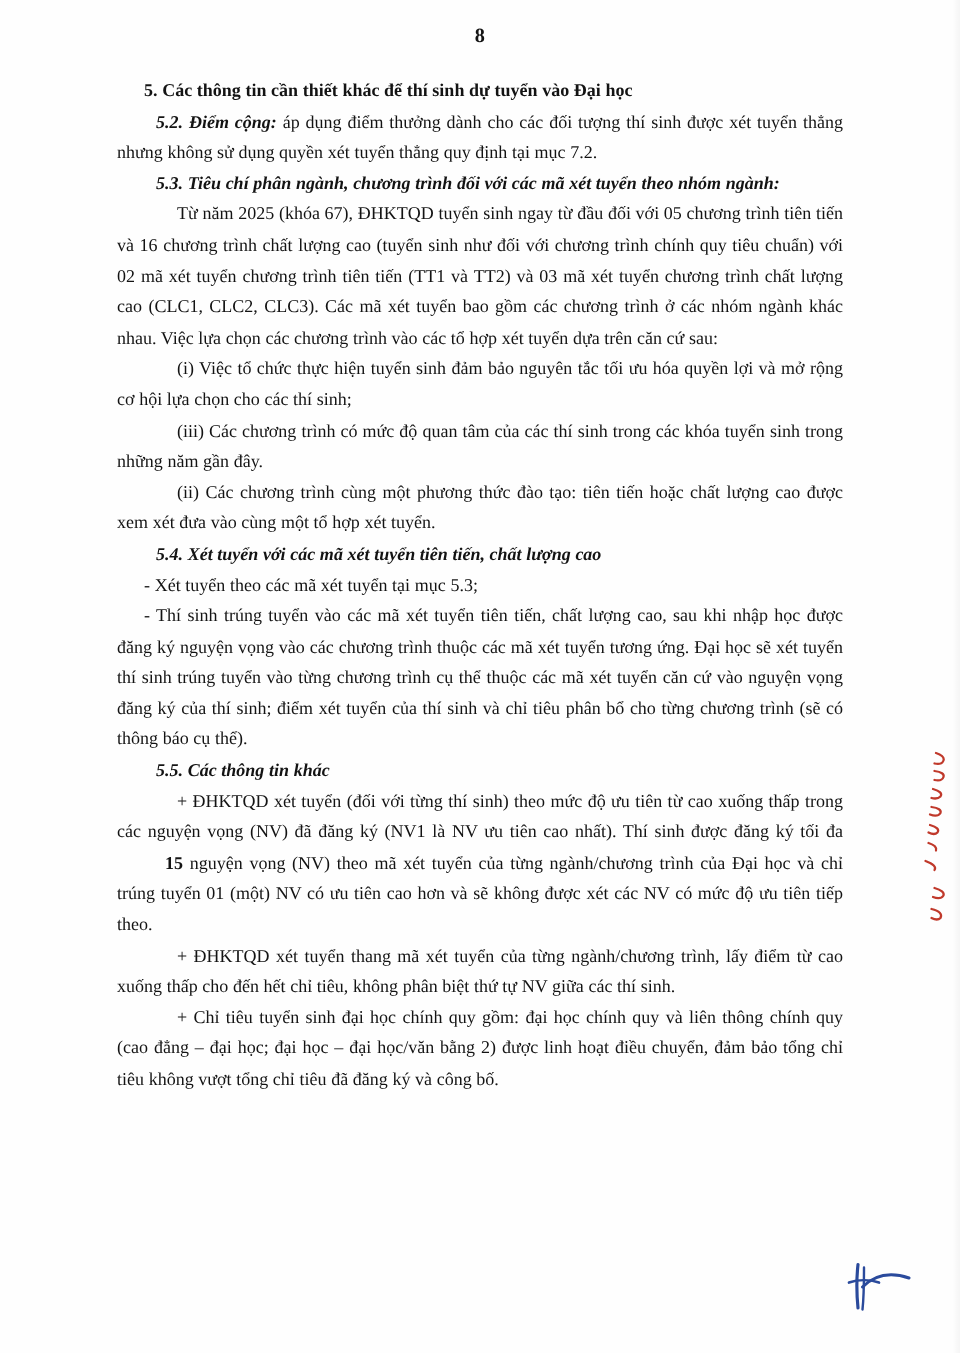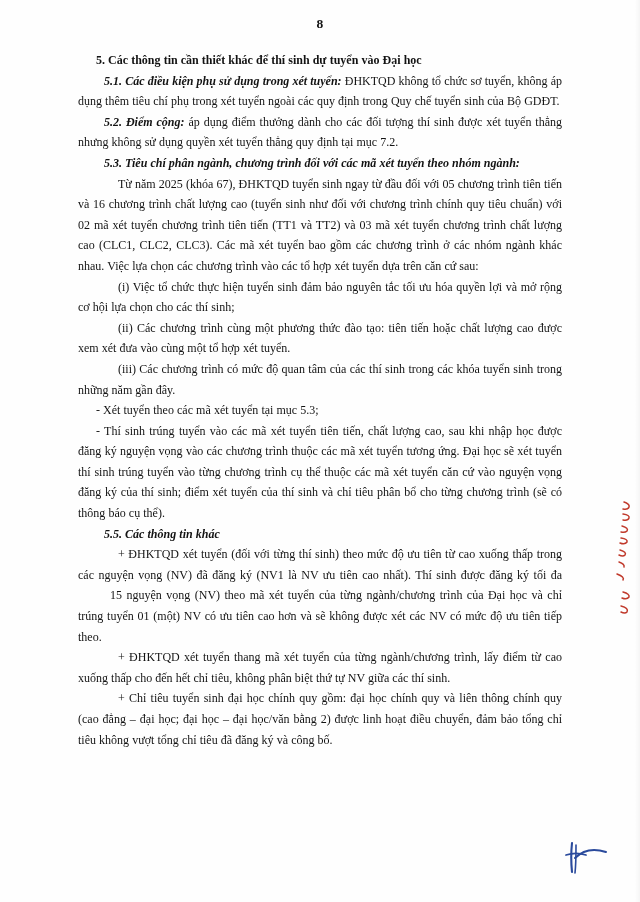--- a/index.html
+++ b/index.html
@@ -63,21 +63,21 @@
   }
 
   .hd {
     font-weight: 700;
   }
   .hd-it {
     font-weight: 700;
     font-style: italic;
   }
   .bold {
-    font-weight: 400;
+    font-weight: 700;
     margin-left: 32px;
   }
 
   
   .margin-annotation {
     position: absolute;
     right: 3px;
     top: 496px;
     width: 30px;
     height: 130px;
@@ -109,40 +109,40 @@
 <div class="page">
 
   <div class="page-number">8</div>
 
   <div class="content">
 
     <p class="para indent-sm">
       <span class="hd">5. Các thông tin cần thiết khác để thí sinh dự tuyển vào Đại học</span>
     </p>
 
-    <p class="para indent">
-      <span class="hd-it">5.1. Các điều kiện phụ sử dụng trong xét tuyển:</span><span> ĐHKTQD không tổ chức sơ tuyển, không áp dụng thêm tiêu chí phụ trong xét tuyển ngoài các quy định trong Quy chế tuyển sinh của Bộ GDĐT.</span>
-    </p>
 
     <p class="para indent">
       <span class="hd-it">5.2. Điểm cộng:</span><span> áp dụng điểm thưởng dành cho các đối tượng thí sinh được xét tuyển thẳng nhưng không sử dụng quyền xét tuyển thẳng quy định tại mục 7.2.</span>
     </p>
 
     <p class="para indent">
       <span class="hd-it">5.3. Tiêu chí phân ngành, chương trình đối với các mã xét tuyển theo nhóm ngành:</span>
     </p>
 
     <p class="para indent-lg">Từ năm 2025 (khóa 67), ĐHKTQD tuyển sinh ngay từ đầu đối với 05 chương trình tiên tiến và 16 chương trình chất lượng cao (tuyển sinh như đối với chương trình chính quy tiêu chuẩn) với 02 mã xét tuyển chương trình tiên tiến (TT1 và TT2) và 03 mã xét tuyển chương trình chất lượng cao (CLC1, CLC2, CLC3). Các mã xét tuyển bao gồm các chương trình ở các nhóm ngành khác nhau. Việc lựa chọn các chương trình vào các tổ hợp xét tuyển dựa trên căn cứ sau:</p>
 
     <p class="para indent-lg">(i) Việc tổ chức thực hiện tuyển sinh đảm bảo nguyên tắc tối ưu hóa quyền lợi và mở rộng cơ hội lựa chọn cho các thí sinh;</p>
 
+    <p class="para indent-lg">(iii) Các chương trình có mức độ quan tâm của các thí sinh trong các khóa tuyển sinh trong những năm gần đây.</p>
+
     <p class="para indent-lg">(ii) Các chương trình cùng một phương thức đào tạo: tiên tiến hoặc chất lượng cao được xem xét đưa vào cùng một tổ hợp xét tuyển.</p>
 
-    <p class="para indent-lg">(iii) Các chương trình có mức độ quan tâm của các thí sinh trong các khóa tuyển sinh trong những năm gần đây.</p>
-
+    <p class="para indent">
+      <span class="hd-it">5.4. Xét tuyển với các mã xét tuyển tiên tiến, chất lượng cao</span>
+    </p>
 
     <p class="para indent-sm">- Xét tuyển theo các mã xét tuyển tại mục 5.3;</p>
 
     <p class="para indent-sm">- Thí sinh trúng tuyển vào các mã xét tuyển tiên tiến, chất lượng cao, sau khi nhập học được đăng ký nguyện vọng vào các chương trình thuộc các mã xét tuyển tương ứng. Đại học sẽ xét tuyển thí sinh trúng tuyển vào từng chương trình cụ thể thuộc các mã xét tuyển căn cứ vào nguyện vọng đăng ký của thí sinh; điểm xét tuyển của thí sinh và chỉ tiêu phân bổ cho từng chương trình (sẽ có thông báo cụ thể).</p>
 
     <p class="para indent">
       <span class="hd-it">5.5. Các thông tin khác</span>
     </p>
 
     <p class="para indent-lg">

